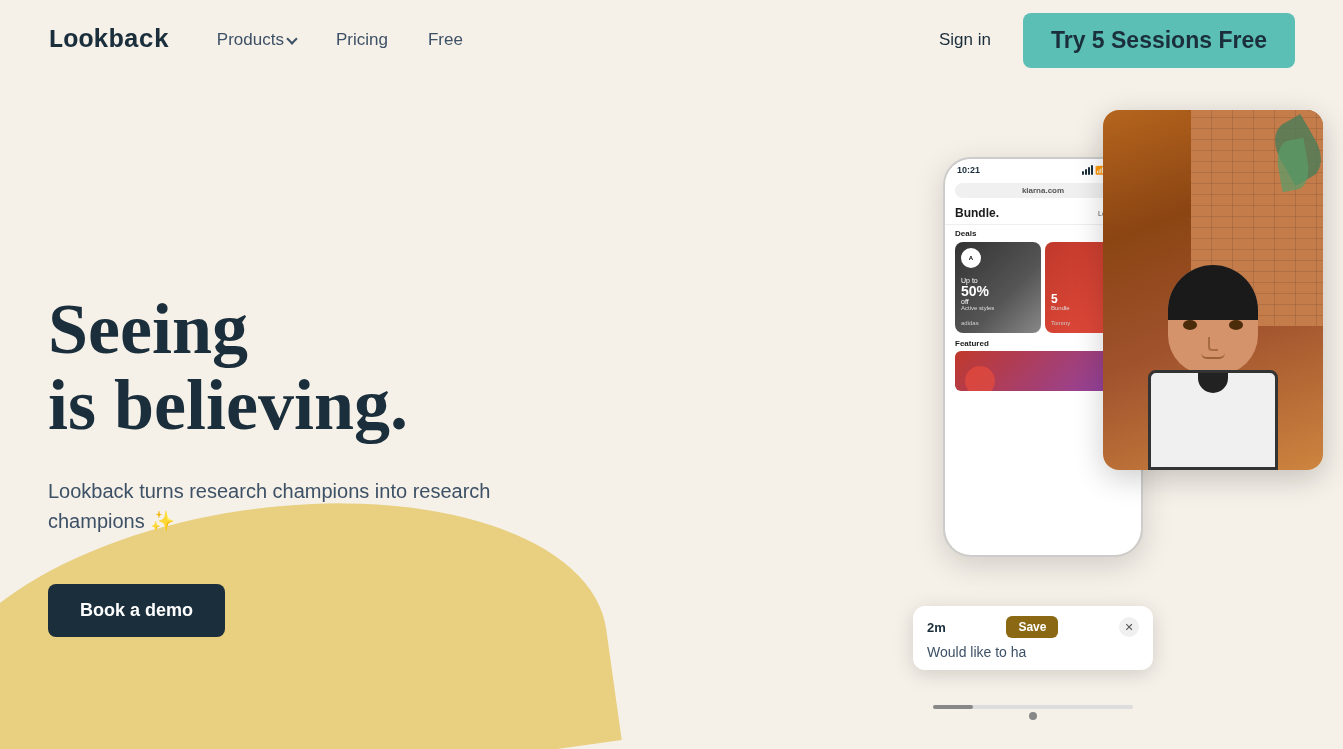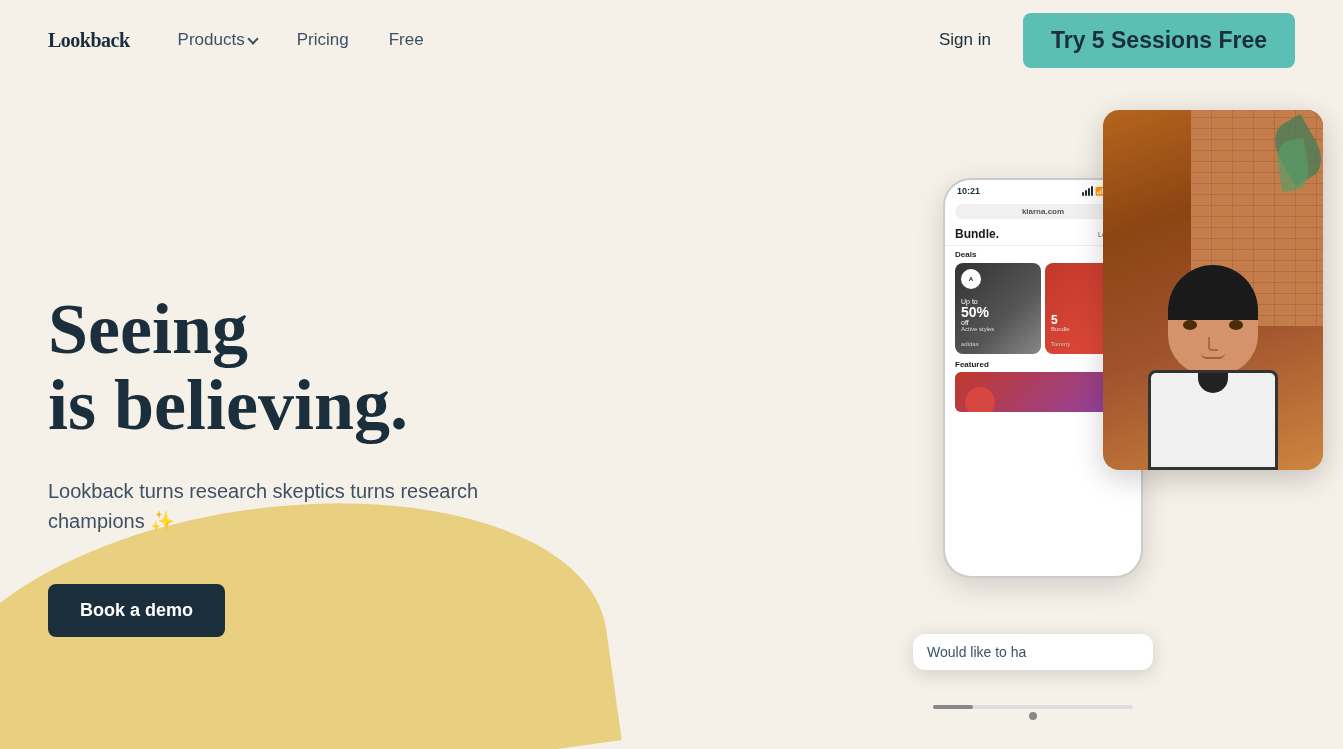--- a/index.html
+++ b/index.html
@@ -15,26 +15,26 @@
     nav {
       display: flex;
       align-items: center;
       padding: 0 48px;
       height: 80px;
       background: #f5f0e8;
       position: relative;
       z-index: 10;
     }
     .nav-logo {
-      font-size: 20px;
+      font-size: 26px;
       font-weight: 800;
       color: #1a2e3b;
       letter-spacing: -0.5px;
       margin-right: 48px;
-      font-family: Liberation Serif, serif;
+      font-family: Liberation Mono, monospace;
     }
     .nav-links {
       display: flex;
       align-items: center;
       gap: 40px;
       flex: 1;
     }
     .nav-link {
       color: #3d5166;
       font-size: 17px;
@@ -137,21 +137,21 @@
       top: 30px;
       width: 380px;
       height: 620px;
       z-index: 2;
     }
 
     
     .phone-mockup {
       position: absolute;
       left: 0;
-      top: 68px;
+      top: 47px;
       width: 200px;
       height: 400px;
       background: #e8e0d0;
       border-radius: 28px;
       border: 2px solid #ccc;
       overflow: hidden;
       box-shadow: 0 8px 30px rgba(0,0,0,0.15);
       z-index: 3;
     }
 
@@ -582,21 +582,21 @@
 
 <section class="hero">
 
   <div class="yellow-blob"></div>
 
   <div class="hero-left">
     <h1 class="hero-heading">
       <span>Seeing</span><br>
       <span>is believing.</span>
     </h1>
-    <p class="hero-subtext">Lookback turns research skeptics turns research champions ✨</p>
+    <p class="hero-subtext">Lookback turns research champions into research champions ✨</p>
     <button class="book-demo-btn">Book a demo</button>
   </div>
 
   <div class="hero-right">
 
     <div class="phone-mockup">
       <div class="phone-inner">
 
         <div class="phone-status">
           <span>10:21</span>
@@ -676,20 +676,25 @@
 
           <div class="shirt">
 
             <div style="width:30px;height:20px;background:#222;border-radius:0 0 15px 15px;position:absolute;top:0;left:50%;transform:translateX(-50%);"></div>
           </div>
         </div>
       </div>
     </div>
 
     <div class="comment-bubble">
+      <div class="comment-top">
+        <span class="comment-time">2m</span>
+        <button class="comment-save-btn">Save</button>
+        <button class="comment-close">✕</button>
+      </div>
       <div class="comment-text">Would like to ha</div>
     </div>
 
     <div class="progress-area">
       <div class="progress-bar-bg">
         <div class="progress-bar-fill"></div>
       </div>
       <div class="progress-dot"></div>
     </div>
 

